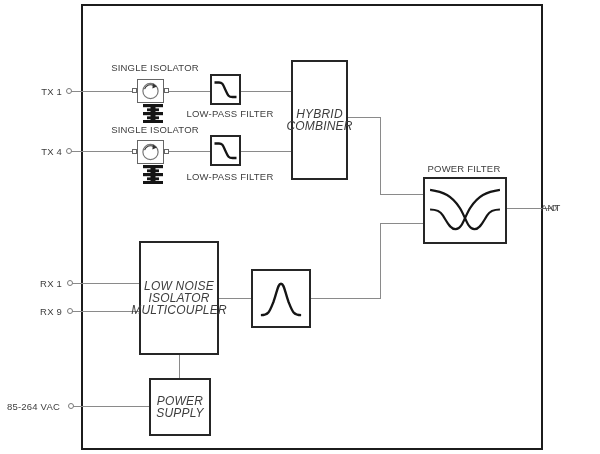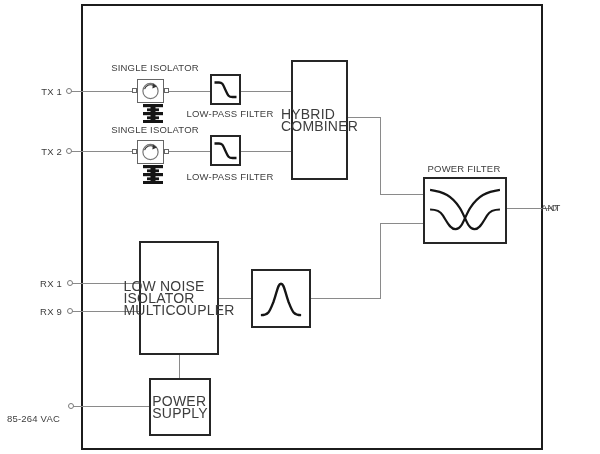--- a/index.html
+++ b/index.html
@@ -5,22 +5,22 @@
   :root{
     --bg:#ffffff; --border:#1c1c1c; --block:#262626; --wire:#8a8a8a;
     --text:#3d3d3d; --symbol:#151515; --iso:#666666;
   }
   html,body{margin:0;padding:0;background:var(--bg);}
   #stage{position:relative;width:600px;height:454px;background:var(--bg);
          font-family:"Liberation Sans",sans-serif;color:var(--text);overflow:hidden;}
   .outer{position:absolute;left:81px;top:4px;width:462px;height:446px;
          border:2px solid var(--border);box-sizing:border-box;}
   .blk{position:absolute;border:2px solid var(--block);box-sizing:border-box;background:var(--bg);
-       display:flex;align-items:center;justify-content:center;text-align:left;
-       font-size:14px;line-height:12px;color:var(--text);letter-spacing:.2px;}
+       display:flex;align-items:center;justify-content:center;text-align:center;
+       font-size:12px;line-height:12px;color:var(--text);letter-spacing:.2px;font-style:italic;}
   .lbl{position:absolute;font-size:9.5px;line-height:11px;color:var(--text);letter-spacing:.2px;white-space:nowrap;}
   .lbl.c{text-align:center;white-space:normal;}
   .lbl.r{text-align:right;}
   .wire{position:absolute;background:var(--wire);}
   .wh{height:1px;} .wv{width:1px;}
   .term{position:absolute;width:4px;height:4px;border:1px solid #7a7a7a;border-radius:50%;background:#fff;}
   .iso{position:absolute;width:27px;height:24px;border:1px solid var(--iso);box-sizing:border-box;background:var(--bg);}
   .iso .tab{position:absolute;width:5px;height:5px;border:1px solid var(--iso);background:var(--bg);top:8px;box-sizing:border-box;}
   .iso .tab.l{left:-6px;} .iso .tab.r{right:-6px;}
   .sym{position:absolute;left:0;top:0;width:100%;height:100%;}
@@ -53,24 +53,24 @@
   <div class="wire wh" style="left:73px;top:406px;width:76px"></div>
 
   <div class="term" style="left:66px;top:88px"></div>
   <div class="term" style="left:66px;top:148px"></div>
   <div class="term" style="left:67px;top:280px"></div>
   <div class="term" style="left:67px;top:308px"></div>
   <div class="term" style="left:68px;top:403px"></div>
   <div class="term" style="left:551px;top:205px"></div>
 
   <div class="lbl r" style="left:28px;top:86px;width:34px">TX 1</div>
-  <div class="lbl r" style="left:28px;top:146px;width:34px">TX 2</div>
+  <div class="lbl r" style="left:28px;top:146px;width:34px">TX 4</div>
   <div class="lbl r" style="left:28px;top:278px;width:34px">RX 1</div>
   <div class="lbl r" style="left:28px;top:306px;width:34px">RX 9</div>
-  <div class="lbl r" style="left:0px;top:413px;width:60px">85-264 VAC</div>
+  <div class="lbl r" style="left:0px;top:401px;width:60px">85-264 VAC</div>
   <div class="lbl" style="left:541px;top:202px">ANT</div>
 
   <div class="lbl c" style="left:103px;top:62px;width:104px">SINGLE ISOLATOR</div>
   <div class="iso" style="left:137px;top:79px">
     <div class="tab l"></div>
     <div class="tab r"></div>
     <svg class="sym" viewBox="0 0 27 24">
       <circle cx="13.5" cy="12" r="8.3" fill="none" stroke="#777" stroke-width="1.3"></circle>
       <path d="M7,10 A7,7 0 0 1 17.5,6.3" fill="none" stroke="#333" stroke-width="1.2"></path>
       <polygon points="16,3.8 20.6,7.2 15.6,9.2" fill="#333"></polygon>

